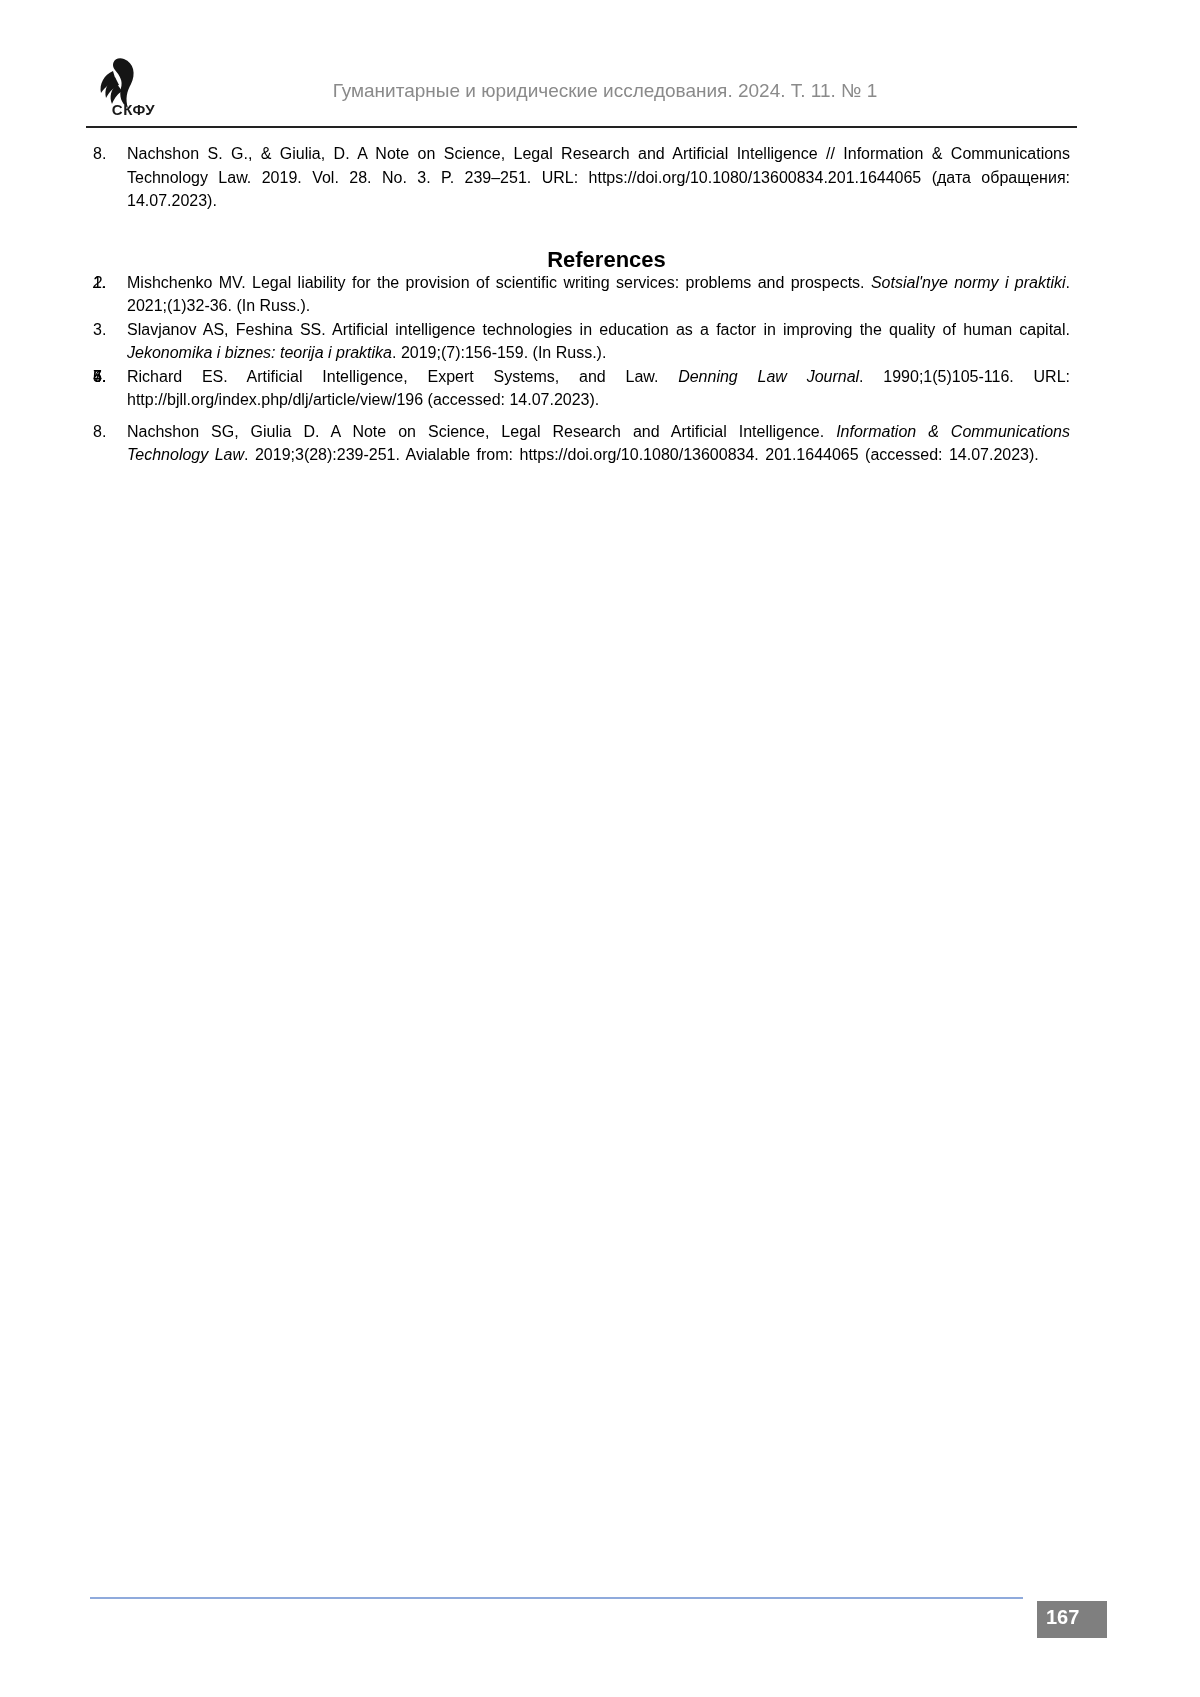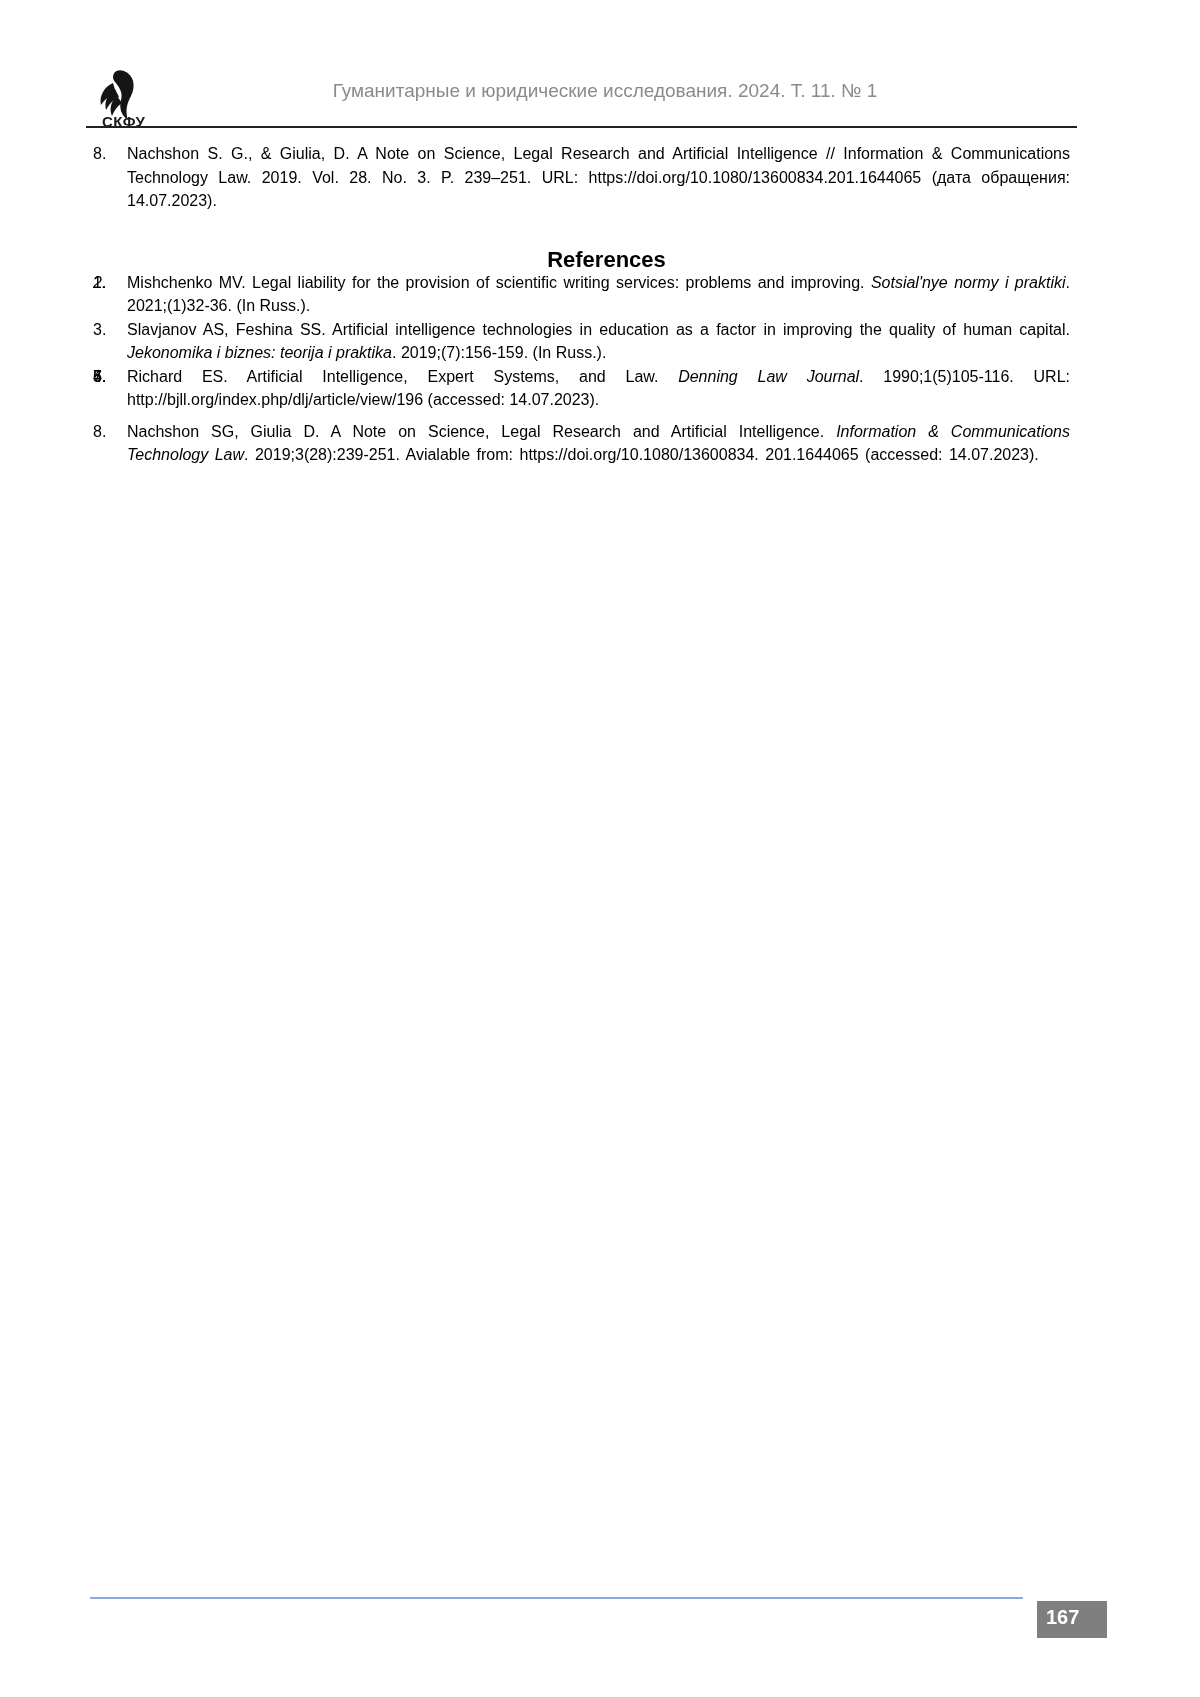--- a/index.html
+++ b/index.html
@@ -22,23 +22,23 @@
     width:1200px;
     height:1697px;
     background:#ffffff;
     overflow:hidden;
   }
 
   
   .logo{
     position:absolute;
     left:95px;
-    top:68px;
+    top:56px;
     width:70px;
-    text-align:left;
+    text-align:center;
   }
   .logo svg{display:block;}
   .logo-text{
     font-size:15px;
     font-weight:bold;
     color:#1a1a1a;
     letter-spacing:0.5px;
     margin-top:-13px;
     margin-left:7px;
   }
@@ -148,21 +148,21 @@
   </li>
 </ol>
     <h2 class="refs-heading">References</h2>
     <ol id="references-list" class="ref-list">
   <li class="ref-item">
     <span class="ref-num">1.</span>
   </li>
 
   <li class="ref-item">
     <span class="ref-num italic">2.</span>
-    <span class="ref-text"><span>Mishchenko MV. Legal liability for the provision of scientific writing services: problems and improving. </span><span class="italic">Sotsial'nye normy i praktiki</span><span>. 2021;(1)32-36. (In Russ.).</span></span>
+    <span class="ref-text"><span>Mishchenko MV. Legal liability for the provision of scientific writing services: problems and prospects. </span><span class="italic">Sotsial'nye normy i praktiki</span><span>. 2021;(1)32-36. (In Russ.).</span></span>
   </li>
 
   <li class="ref-item">
     <span class="ref-num">3.</span>
     <span class="ref-text"><span>Slavjanov AS, Feshina SS. Artificial intelligence technologies in education as a factor in improving the quality of human capital. </span><span class="italic">Jekonomika i biznes: teorija i praktika</span><span>. 2019;(7):156-159. (In Russ.).</span></span>
   </li>
 
   <li class="ref-item">
     <span class="ref-num">4.</span>
   </li>

